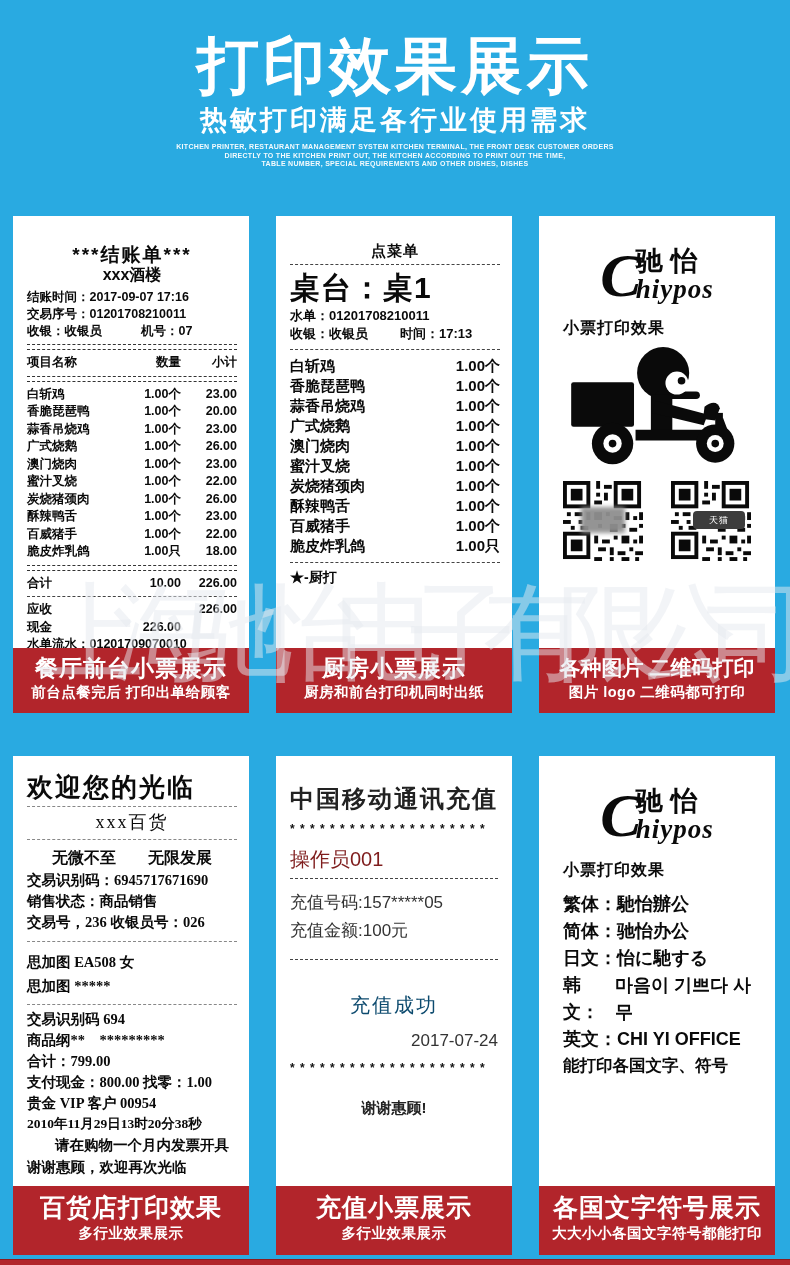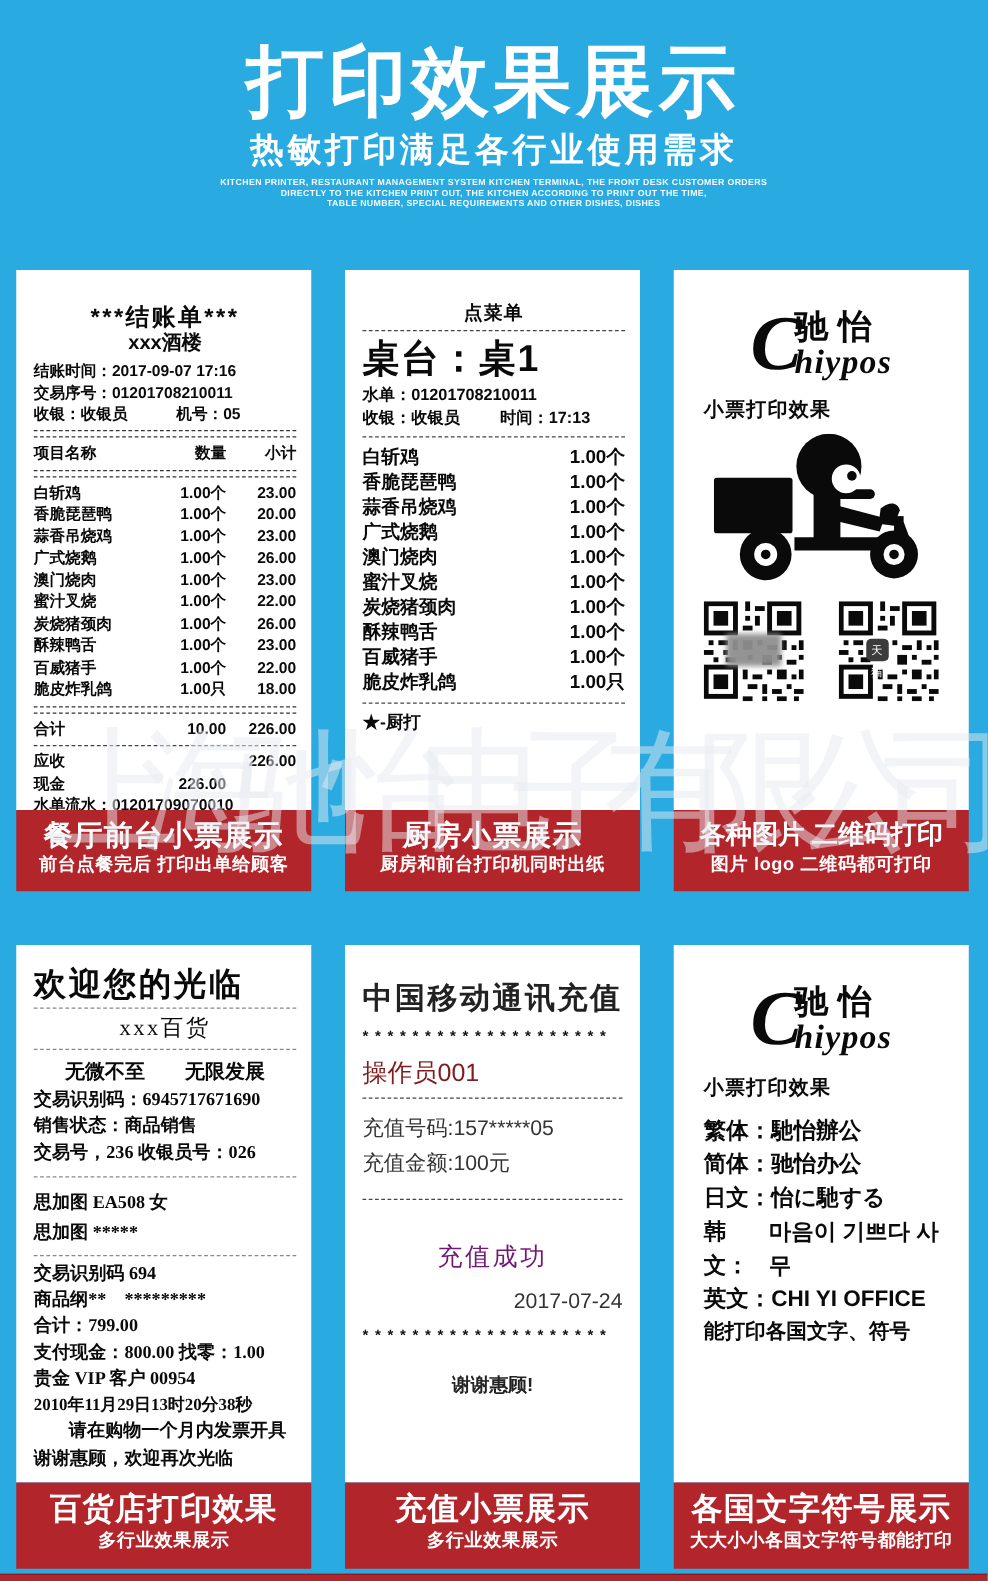--- a/index.html
+++ b/index.html
@@ -63,39 +63,39 @@
   .logo-en{font-family:"Liberation Serif", serif;font-size:27px;font-weight:800;font-style:italic;line-height:26px;letter-spacing:1px;}
   .panel-cap{font-size:16px;font-weight:600;letter-spacing:1px;}
   
   .r3 .paper{padding:30px 12px 0 12px;}
   .r3 .panel-cap{margin:14px 0 0 12px;}
   .scooter{display:block;margin:8px auto 0 auto;}
   .qr-row{display:flex;justify-content:space-between;padding:0 12px;margin-top:16px;}
   .qr{position:relative;width:80px;height:80px;}
   .qr svg{display:block;}
   .qr-blur{position:absolute;left:18px;top:26px;width:44px;height:26px;background:#8f8f8f;filter:blur(2px);opacity:.95;}
-  .qr-label{position:absolute;left:22px;top:30px;width:18px;height:18px;background:#3c3c3c;border-radius:4px;color:#fff;
+  .qr-label{position:absolute;left:22px;top:30px;width:52px;height:18px;background:#3c3c3c;border-radius:4px;color:#fff;
             font-size:9px;line-height:18px;text-align:center;letter-spacing:1px;}
   
   .r4 .paper{padding:16px 12px 0 14px;font-family:"Liberation Serif", serif;font-size:14.5px;}
   .r4-title{font-size:26px;font-weight:800;line-height:32px;letter-spacing:2px;}
   .r4-store{text-align:center;font-size:18px;line-height:22px;letter-spacing:2px;}
   .r4-slogan{text-align:center;font-size:16px;line-height:24px;font-weight:700;}
   .r4-line{line-height:21px;font-weight:700;}
   .r4-item{line-height:24px;font-weight:700;}
   .r4-date{font-size:13.5px;line-height:20px;font-weight:700;}
   .r4-note1{line-height:22px;font-weight:700;text-indent:28px;}
   .r4-note2{line-height:22px;font-weight:700;}
   
   .r5 .paper{padding:28px 14px 0 14px;font-size:17px;color:#222;}
   .r5-title{text-align:center;font-family:"Liberation Serif", serif;font-size:24px;font-weight:800;letter-spacing:2px;line-height:30px;}
   .r5-stars{font-size:12px;letter-spacing:1px;line-height:18px;margin-top:6px;white-space:nowrap;overflow:hidden;font-weight:700;color:#111;}
   .r5-op{font-size:20px;line-height:26px;margin-top:8px;color:#7f1d1d;}
   .r5-line{line-height:28px;color:#333;}
-  .r5-success{text-align:center;font-size:20px;margin-top:32px;color:#701a75;letter-spacing:2px;}
+  .r5-success{text-align:center;font-size:20px;margin-top:32px;color:#0c4a6e;letter-spacing:2px;}
   .r5-date{text-align:right;font-size:17px;margin-top:12px;color:#333;}
   .r5-thanks{text-align:center;font-size:15px;margin-top:22px;color:#222;font-weight:600;}
   
   .r6 .paper{padding:30px 12px 0 12px;}
   .r6 .panel-cap{margin:16px 0 10px 12px;}
   .r6-line{display:flex;font-size:18px;line-height:27px;margin-left:12px;font-weight:800;}
   .r6-line .lv{font-weight:800;}
   .r6-line.light .lv{font-weight:600;}
   .r6-note{font-size:16.5px;line-height:24px;margin-left:12px;font-weight:700;}
   
@@ -119,21 +119,21 @@
 </div>
 
 <div class="card row1 c1 r1">
   <div class="paper">
     <div class="r1-title">***结账单***</div>
     <div class="r1-store">xxx酒楼</div>
     <div class="r1-info">结账时间：2017-09-07 17:16</div>
     <div class="r1-info">交易序号：01201708210011</div>
     <div class="r1-split">
       <span>收银：收银员</span>
-      <span class="rgt">机号：05</span>
+      <span class="rgt">机号：07</span>
     </div>
     <div class="sep2"></div>
     <div class="cols r1-head">
       <span class="nm">项目名称</span>
       <span class="qt">数量</span>
       <span class="st">小计</span>
     </div>
     <div class="sep2"></div>
     <div class="cols">
         <span class="nm">白斩鸡</span>

